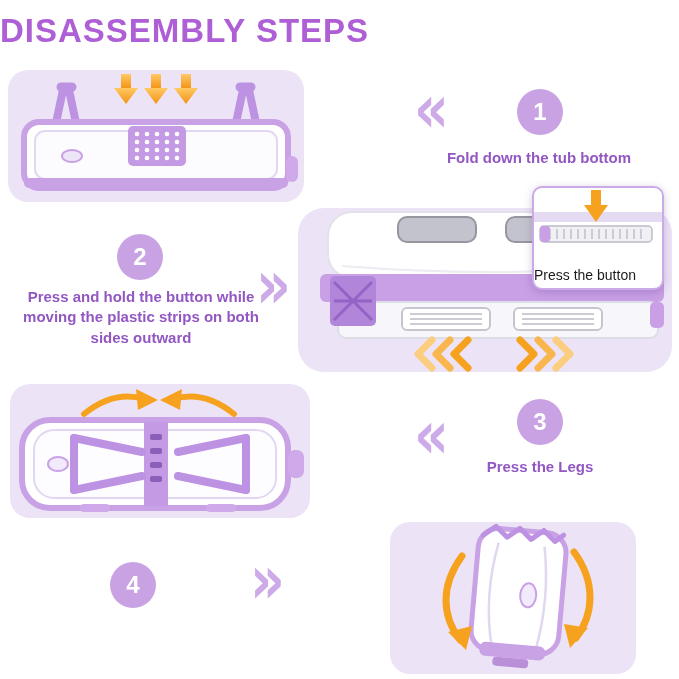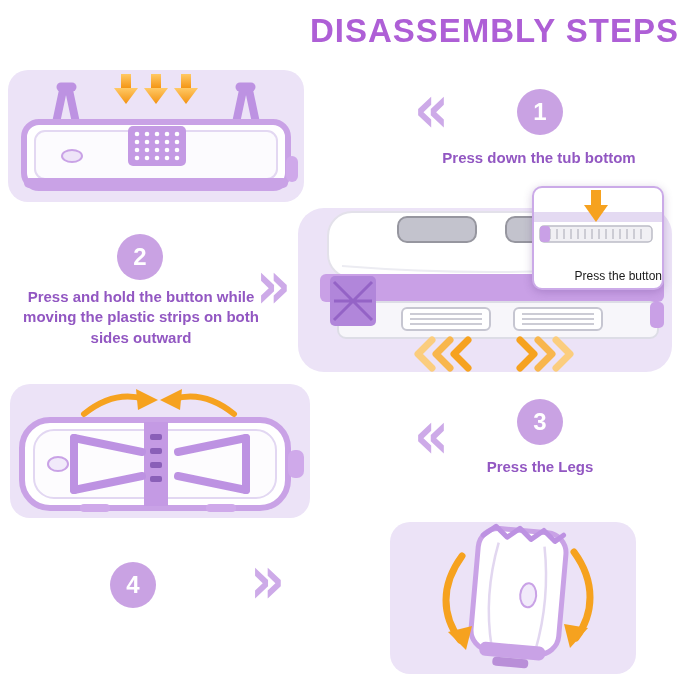--- a/index.html
+++ b/index.html
@@ -1,38 +1,38 @@
 <!DOCTYPE html>
 <html style="--title: #ae5fd6; --step-text: #9257c2; --badge-bg: #c9a2e3; --badge-text: #ffffff; --chevron: #cdaae8; --arrow-orange: #f6a21f; --panel-bg: #ece3f7; --tub-purple: #c49ae4;"><head>
 <meta charset="utf-8">
 <style>
   *{margin:0;padding:0;box-sizing:border-box}
   body{background:#ffffff}
   .canvas{position:relative;width:679px;height:679px;background:#fff;overflow:hidden;
           font-family:"Liberation Sans","DejaVu Sans",sans-serif}
-  .title{position:absolute;top:12px;left:0;width:100%;text-align:right;
+  .title{position:absolute;top:12px;left:0;width:100%;text-align:left;
          font-size:33px;font-weight:800;letter-spacing:1px;color:var(--title,#ae5fd6)}
   .panel{position:absolute;background:var(--panel-bg,#ece3f7)}
   .panel1{left:8px;top:70px;width:296px;height:132px;border-radius:20px}
   .panel2{left:298px;top:208px;width:374px;height:164px;border-radius:26px}
   .panel3{left:10px;top:384px;width:300px;height:134px;border-radius:20px}
   .panel4{left:390px;top:522px;width:246px;height:152px;border-radius:20px}
   .illu{position:absolute}
   .step-badge{position:absolute;width:46px;height:46px;border-radius:50%;
               background:var(--badge-bg,#c9a2e3);color:var(--badge-text,#fff);
               font-size:24px;font-weight:700;display:flex;align-items:center;justify-content:center}
   .step-text{position:absolute;text-align:center;font-weight:700;font-size:15px;
              line-height:1.35;color:var(--step-text,#9257c2)}
   .chev{position:absolute;font-family:"DejaVu Sans",sans-serif;font-size:54px;font-weight:700;
         color:var(--chevron,#cdaae8);line-height:1;transform:scaleY(1.25)}
   .inset{position:absolute;left:532px;top:186px;width:132px;height:104px;background:#fff;
          border:2px solid #cbaae8;border-radius:10px;box-shadow:0 2px 8px rgba(80,40,120,.25);z-index:5}
   .inset svg{display:block}
-  .inset-label{position:absolute;left:0;bottom:5px;width:100%;text-align:right;
-               font-size:12px;font-weight:500;color:#1b1b1b}
+  .inset-label{position:absolute;left:0;bottom:5px;width:100%;text-align:left;
+               font-size:14px;font-weight:500;color:#1b1b1b}
 </style>
 </head>
 <body>
 
 <div class="canvas">
 
   <div class="title">DISASSEMBLY STEPS</div>
 
   <div class="panel panel1"></div>
   <svg class="illu" style="left:8px;top:66px;width:296px;height:136px" viewBox="0 0 296 136">
@@ -91,21 +91,21 @@
         <polygon points="106,22 130,22 118,38"></polygon>
       <rect x="143" y="8" width="10" height="15"></rect>
         <polygon points="136,22 160,22 148,38"></polygon>
       <rect x="173" y="8" width="10" height="15"></rect>
         <polygon points="166,22 190,22 178,38"></polygon>
     </g>
   </svg>
 
   <div class="chev" style="left:414px;top:82px">«</div>
   <div class="step-badge" style="left:517px;top:89px">1</div>
-  <div class="step-text" style="left:406px;top:148px;width:266px">Press down the tub bottom</div>
+  <div class="step-text" style="left:406px;top:148px;width:266px">Fold down the tub bottom</div>
 
   <div class="panel panel2"></div>
   <svg class="illu" style="left:298px;top:208px;width:374px;height:164px" viewBox="0 0 374 164">
     <rect x="30" y="4" width="330" height="66" rx="24" fill="#ffffff" stroke="#e3e1ea" stroke-width="2"></rect>
     <path d="M44 58 Q195 70 346 58" stroke="#ececf2" fill="none" stroke-width="2"></path>
     <rect x="100" y="9" width="78" height="25" rx="9" fill="#c3c3cd" stroke="#96969f" stroke-width="2"></rect>
     <rect x="208" y="9" width="78" height="25" rx="9" fill="#c3c3cd" stroke="#96969f" stroke-width="2"></rect>
     <rect x="22" y="66" width="344" height="28" rx="6" fill="#c9a0e6"></rect>
     <rect x="40" y="94" width="320" height="36" rx="8" fill="#f7f6fa" stroke="#dddde6" stroke-width="2"></rect>
     <g>

